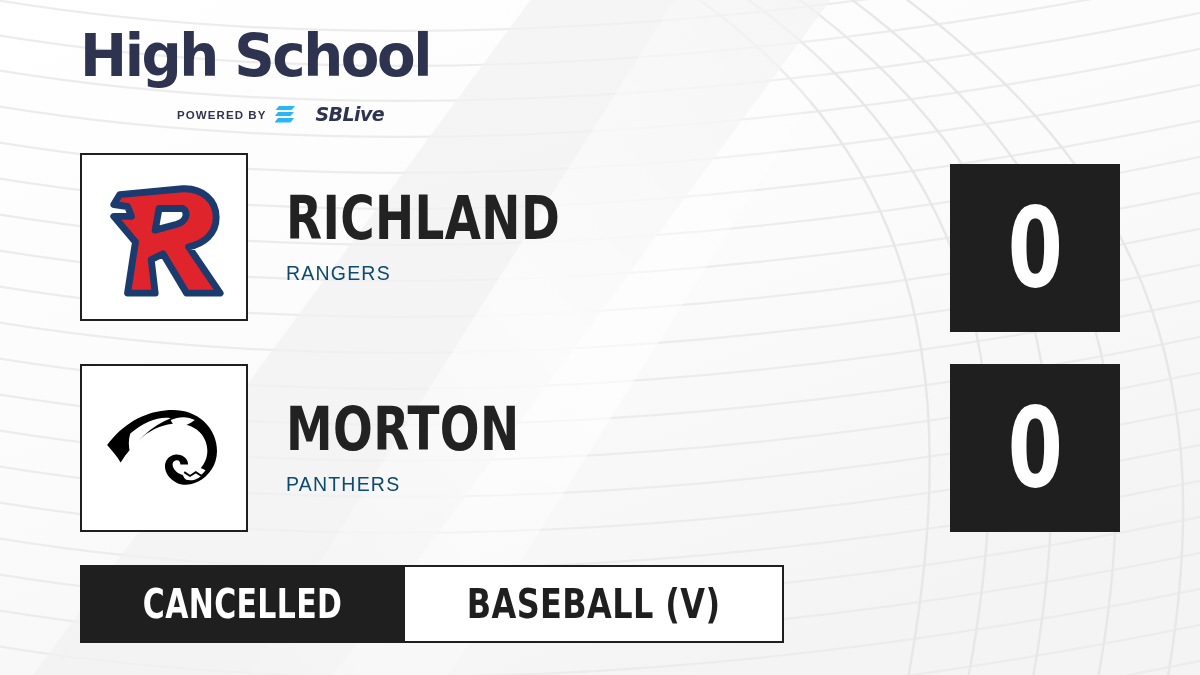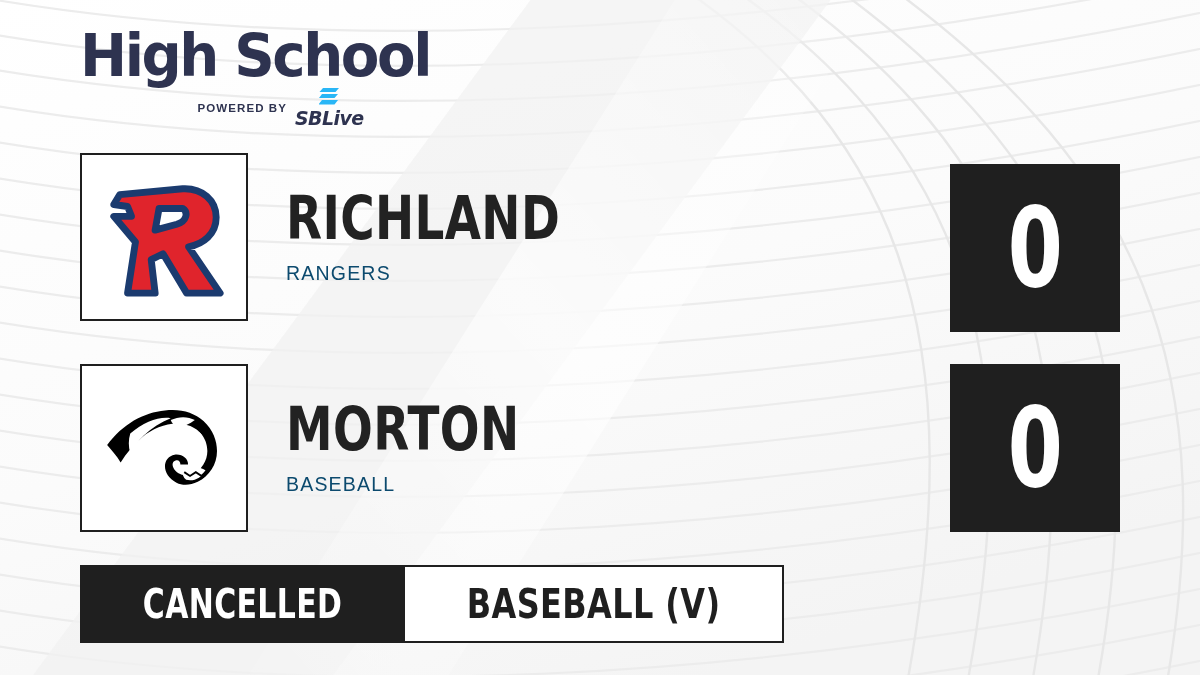--- a/index.html
+++ b/index.html
@@ -26,29 +26,29 @@
     letter-spacing:-2.5px;
     color:#2e3350;
     line-height:1;
     transform:scaleX(0.97);
     transform-origin:left center;
   }
   .pin{position:relative;width:62px;height:78px;margin-left:6px;}
   .powered{
     display:flex;align-items:center;gap:8px;
     justify-content:center;
-    margin-top:2px;
+    margin-top:20px;
     padding-left:40px;
   }
   .powered-label{
     font-family:"Liberation Sans", sans-serif;
     font-weight:bold;font-size:11.5px;letter-spacing:1.1px;
     color:#2e3350;
   }
-  .sblive{display:flex;align-items:center;gap:3px;flex-direction:column;}
+  .sblive{display:flex;align-items:center;gap:20px;}
   .sb-mark{width:21px;height:19px;}
   .sb-text{
     font-family:"DejaVu Sans", sans-serif;
     font-weight:bold;font-style:italic;
     font-size:19px;letter-spacing:-0.6px;color:#2e3350;
     line-height:1;
   }
 
   
   .team-row{position:absolute;left:80px;display:flex;align-items:center;}
@@ -236,21 +236,21 @@
           <path d="M72 26 C80 22 90 22 97 26 C92 30 85 33 78 34 C75 31 73 29 72 26 Z" fill="#ffffff"></path>
           <path d="M98 38 C102 38 105 41 105 45 C105 49 102 52 98 52 C94 52 91 49 91 45 C91 41 94 38 98 38 Z" fill="#ffffff"></path>
           <path d="M84 78 C92 74 102 74 108 78 C104 86 96 90 88 88 C85 86 84 82 84 78 Z" fill="#ffffff"></path>
           <path d="M86 80 L92 84 L98 80 L104 84 L108 80" stroke="#000000" stroke-width="2" fill="none"></path>
         </g>
       </svg>
     </span>
   </div>
   <div class="team-text">
     <div class="team-name">MORTON</div>
-    <div class="team-mascot">BASEBALL</div>
+    <div class="team-mascot">PANTHERS</div>
   </div>
 </div>
 
 <div class="score-box s1">
   <span class="score-val">0</span>
 </div>
 <div class="score-box s2">
   <span class="score-val">0</span>
 </div>
 

